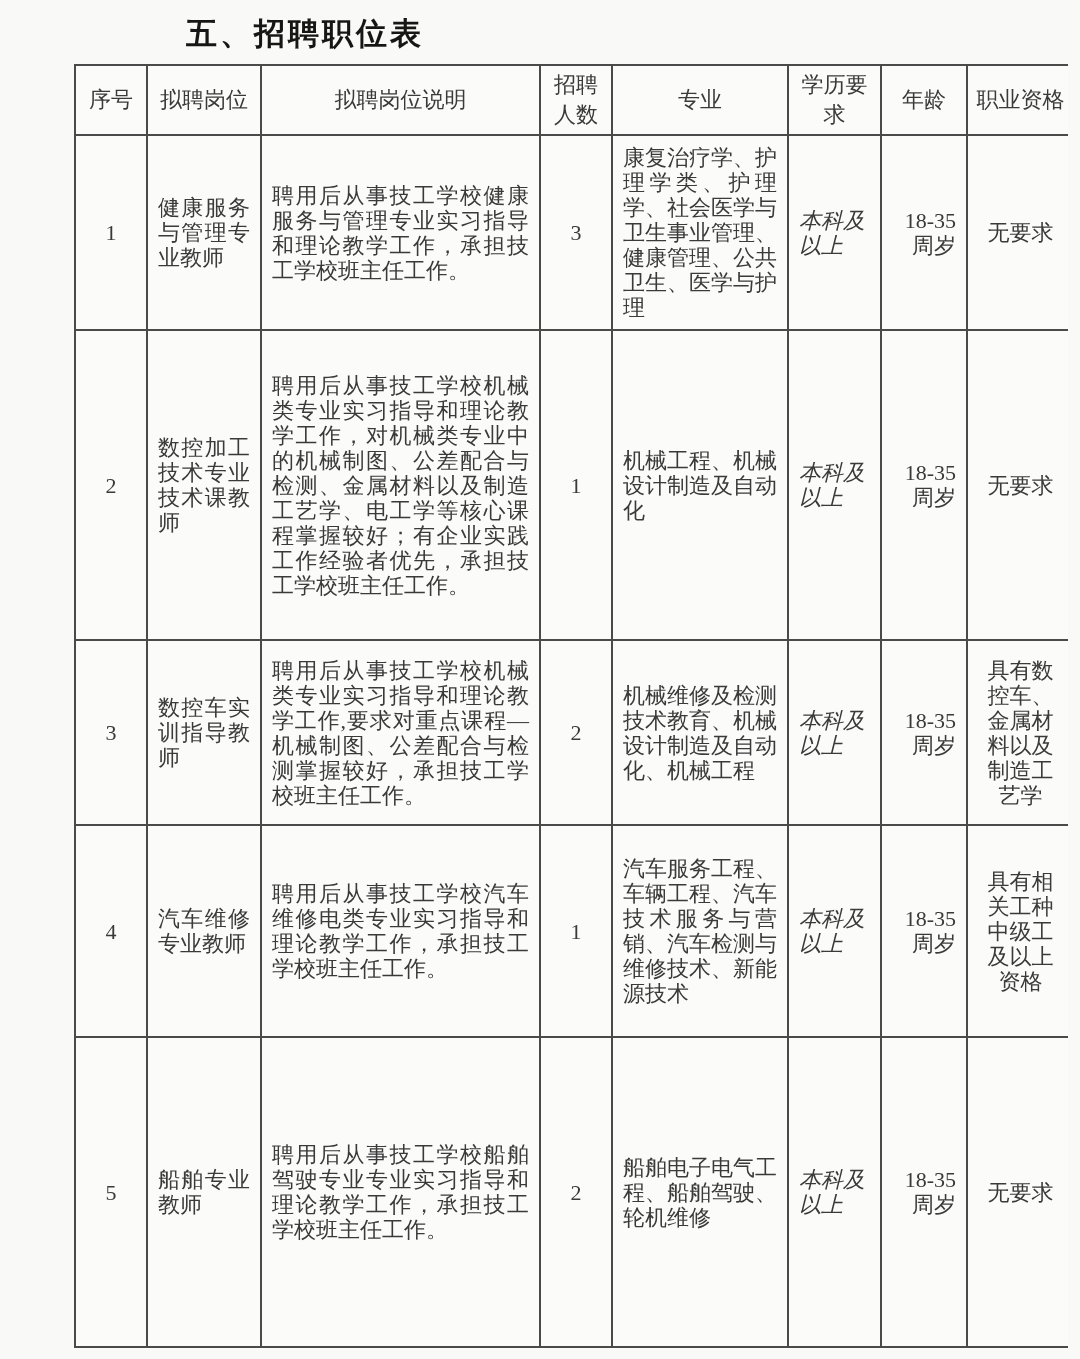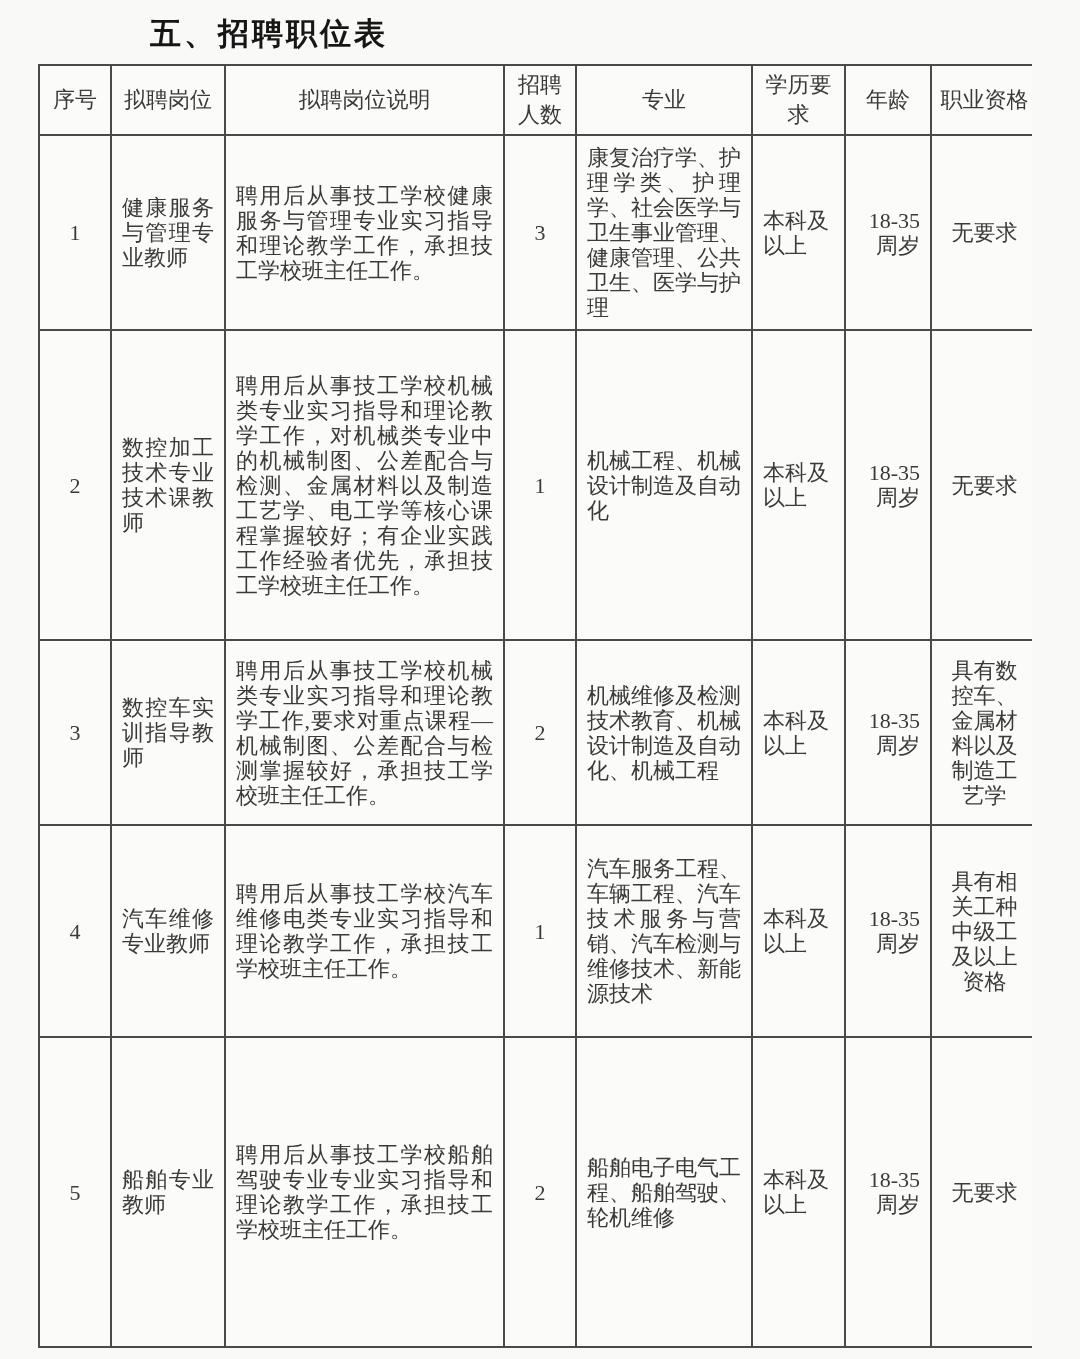--- a/index.html
+++ b/index.html
@@ -11,20 +11,21 @@
     height: 1359px;
     background: #f9f9f8;
     color: #3a3a3a;
     font-family: "Liberation Serif", "DejaVu Serif", serif;
     -webkit-font-smoothing: antialiased;
   }
   .page {
     width: 1032px;
     height: 1359px;
     overflow: hidden;
+    padding-left: 36px;
   }
   .page-title {
     font-family: "Liberation Sans", "DejaVu Sans", sans-serif;
     font-weight: bold;
     font-size: 31px;
     letter-spacing: 3px;
     color: #161616;
     padding: 13px 0 9px 150px;
   }
   table.recruit {
@@ -56,21 +57,21 @@
   .col-cnt  { width: 72px; }
   .col-maj  { width: 176px; }
   .col-edu  { width: 93px; }
   .col-age  { width: 86px; }
   .col-qual { width: 107px; }
   
   .c-no, .c-cnt { text-align: center; }
   .c-pos  { text-align: justify; text-justify: inter-ideograph; line-height: 36px; margin-left: 12px; }
   .c-desc { text-align: justify; text-justify: inter-ideograph; padding: 6px 12px; }
   .c-maj  { text-align: justify; text-justify: inter-ideograph; padding: 6px 9px; }
-  .c-edu  { text-align: left; }
+  .c-edu  { text-align: left; font-style: italic; }
   .c-age  { text-align: right; }
   .c-qual { text-align: center; }
   
   tr.hdr { height: 64px; }
   tr.r0 { height: 195px; }
   tr.r1 { height: 310px; }
   tr.r2 { height: 185px; }
   tr.r3 { height: 212px; }
   tr.r4 { height: 310px; }
 </style>

